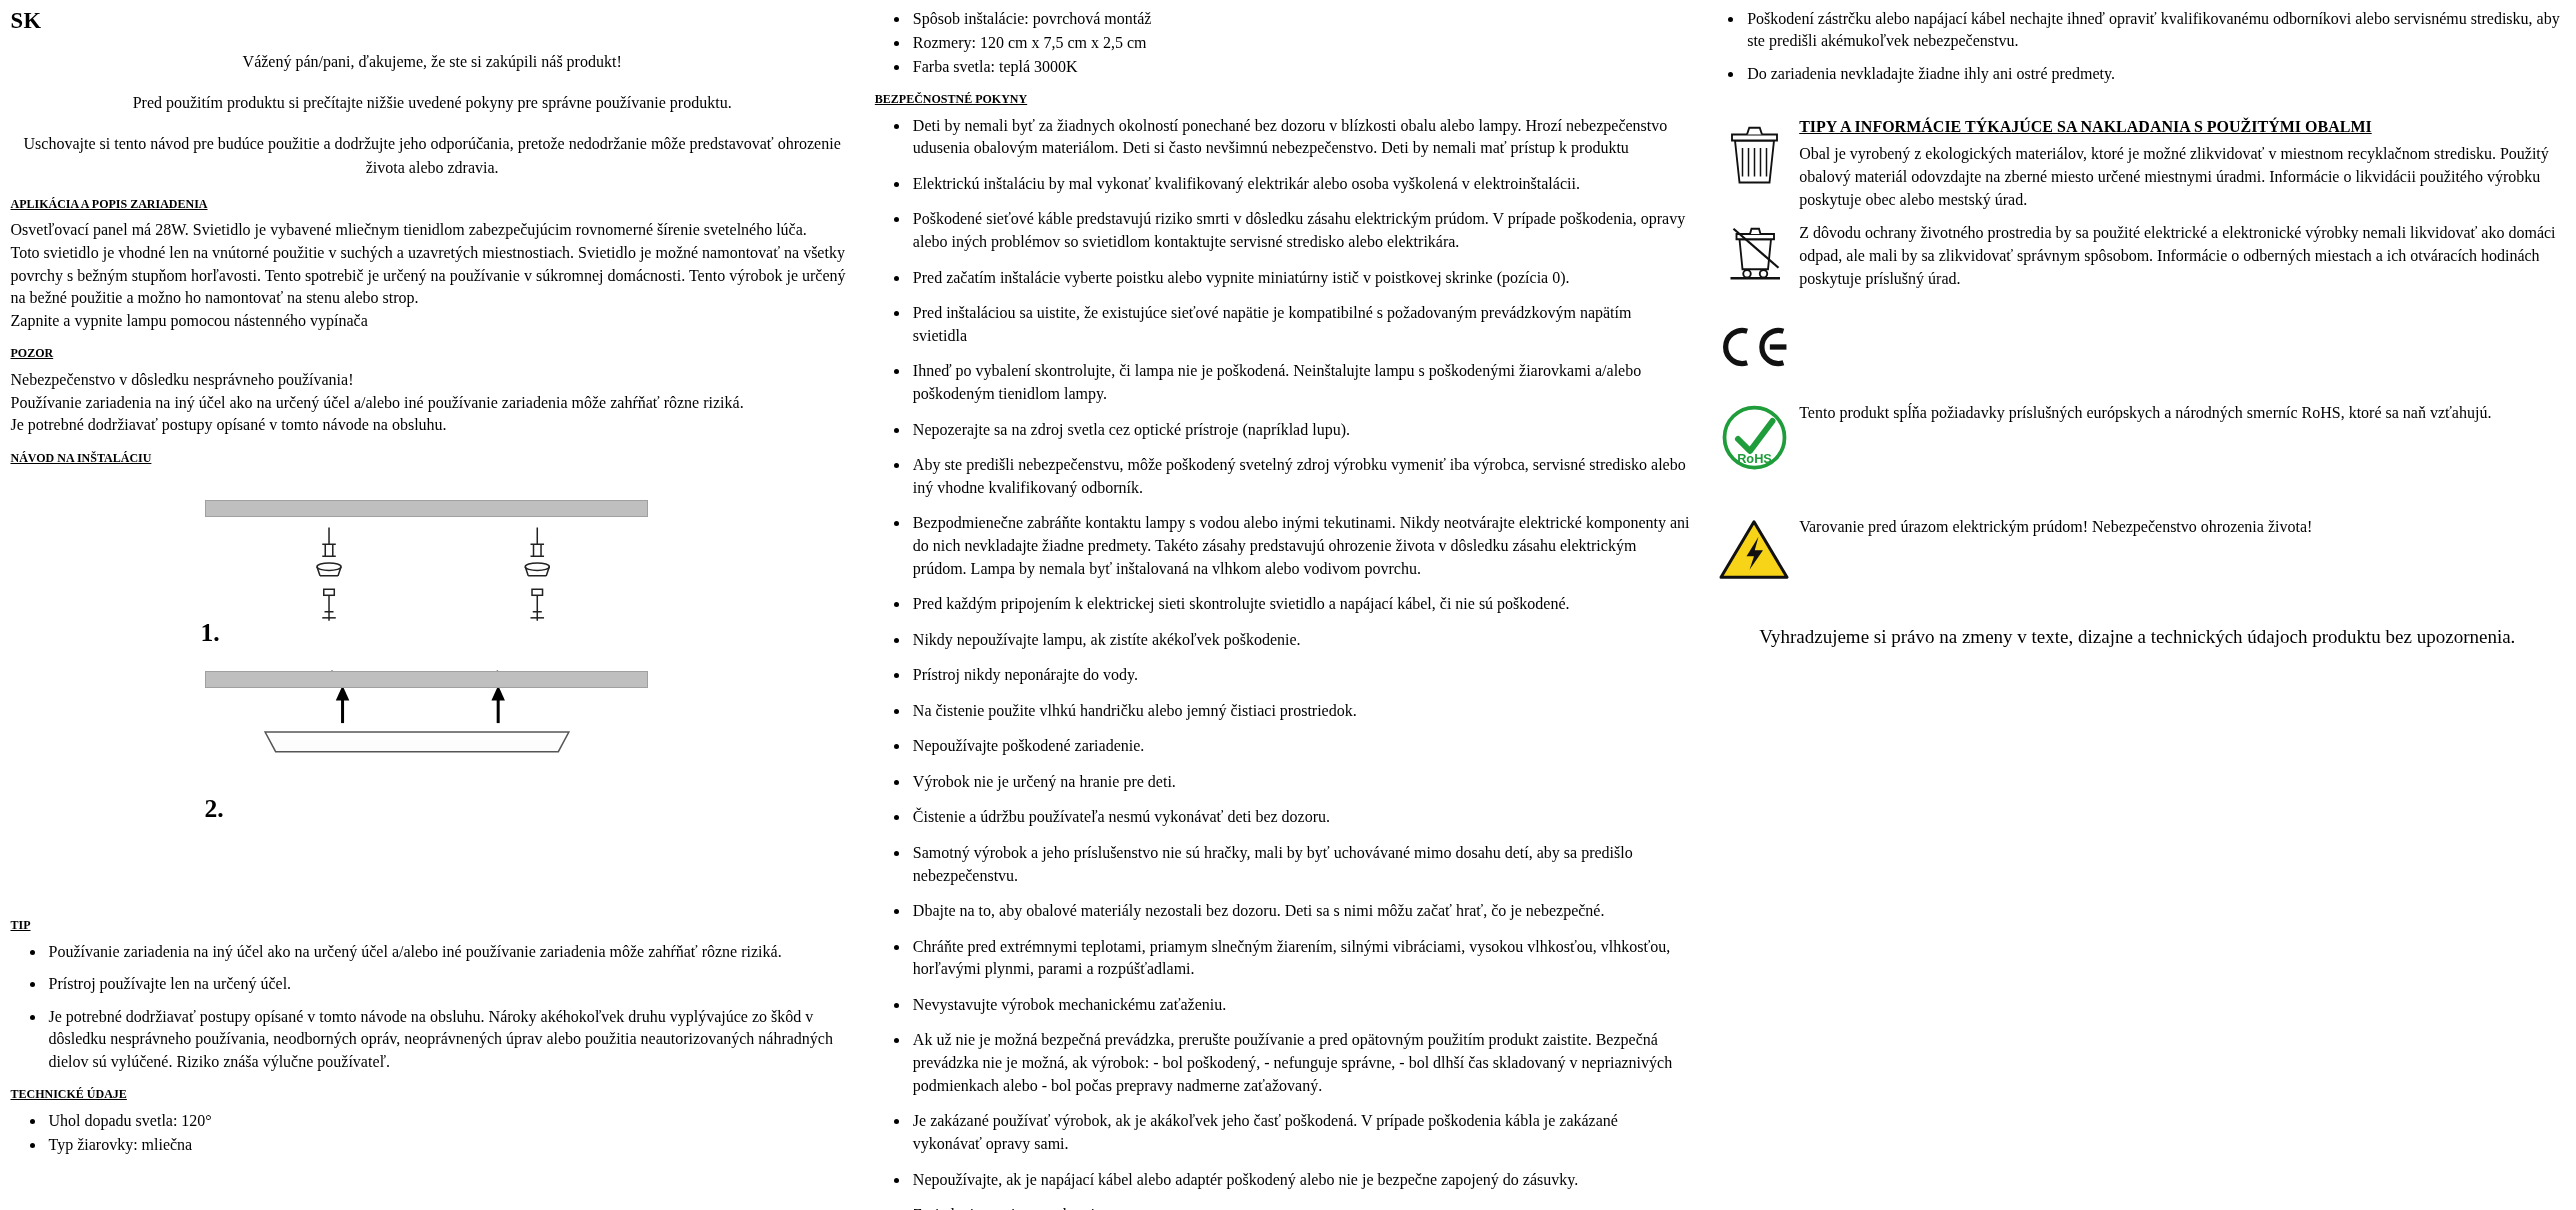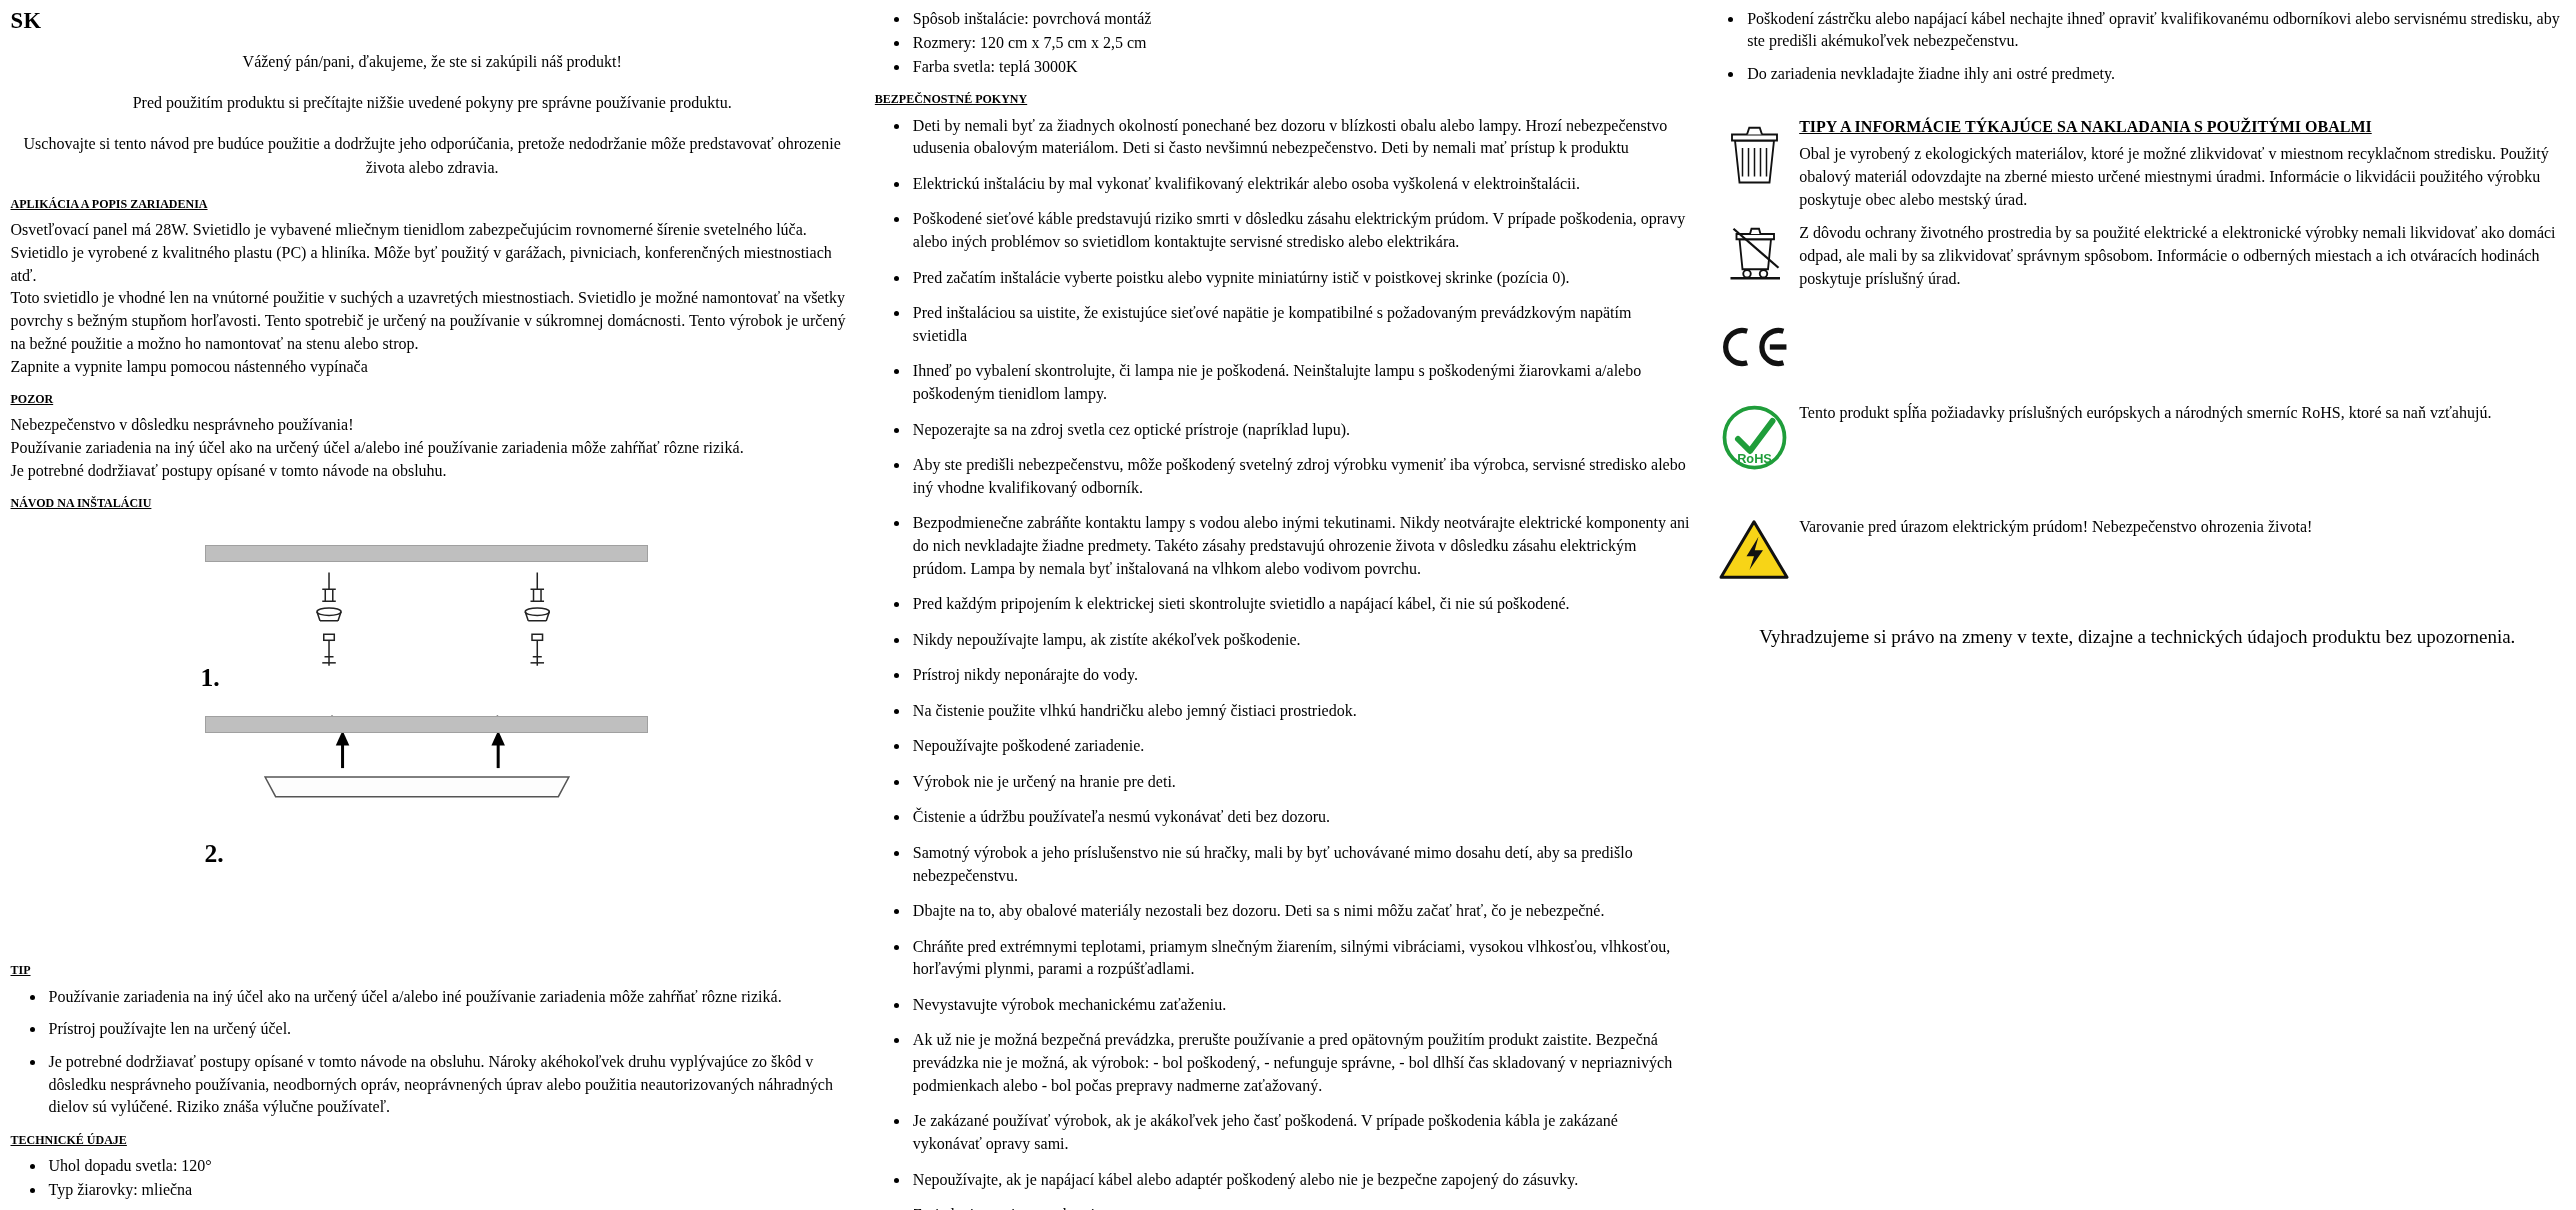--- a/index.html
+++ b/index.html
@@ -152,21 +152,20 @@
 
     <h1 class="lang">SK</h1>
 
     <div class="centered">Vážený pán/pani, ďakujeme, že ste si zakúpili náš produkt!</div>
     <div class="centered">Pred použitím produktu si prečítajte nižšie uvedené pokyny pre správne používanie produktu.</div>
     <div class="centered">Uschovajte si tento návod pre budúce použitie a dodržujte jeho odporúčania, pretože nedodržanie môže predstavovať ohrozenie života alebo zdravia.</div>
 
     <h2 class="section first">APLIKÁCIA A POPIS ZARIADENIA</h2>
     <div class="block">
       <p class="tight">Osvetľovací panel má 28W. Svietidlo je vybavené mliečnym tienidlom zabezpečujúcim rovnomerné šírenie svetelného lúča.</p>
-      <p class="tight">Svietidlo je vyrobené z kvalitného plastu (PC) a hliníka. Môže byť použitý v garážach, pivniciach, konferenčných miestnostiach atď.</p>
       <p class="tight">Toto svietidlo je vhodné len na vnútorné použitie v suchých a uzavretých miestnostiach. Svietidlo je možné namontovať na všetky povrchy s bežným stupňom horľavosti. Tento spotrebič je určený na používanie v súkromnej domácnosti. Tento výrobok je určený na bežné použitie a možno ho namontovať na stenu alebo strop.</p>
       <p class="tight">Zapnite a vypnite lampu pomocou nástenného vypínača</p>
     </div>
 
     <h2 class="section">POZOR</h2>
     <div class="block">
       <p class="tight">Nebezpečenstvo v dôsledku nesprávneho používania!</p>
       <p class="tight">Používanie zariadenia na iný účel ako na určený účel a/alebo iné používanie zariadenia môže zahŕňať rôzne riziká.</p>
       <p class="tight">Je potrebné dodržiavať postupy opísané v tomto návode na obsluhu.</p>
     </div>

